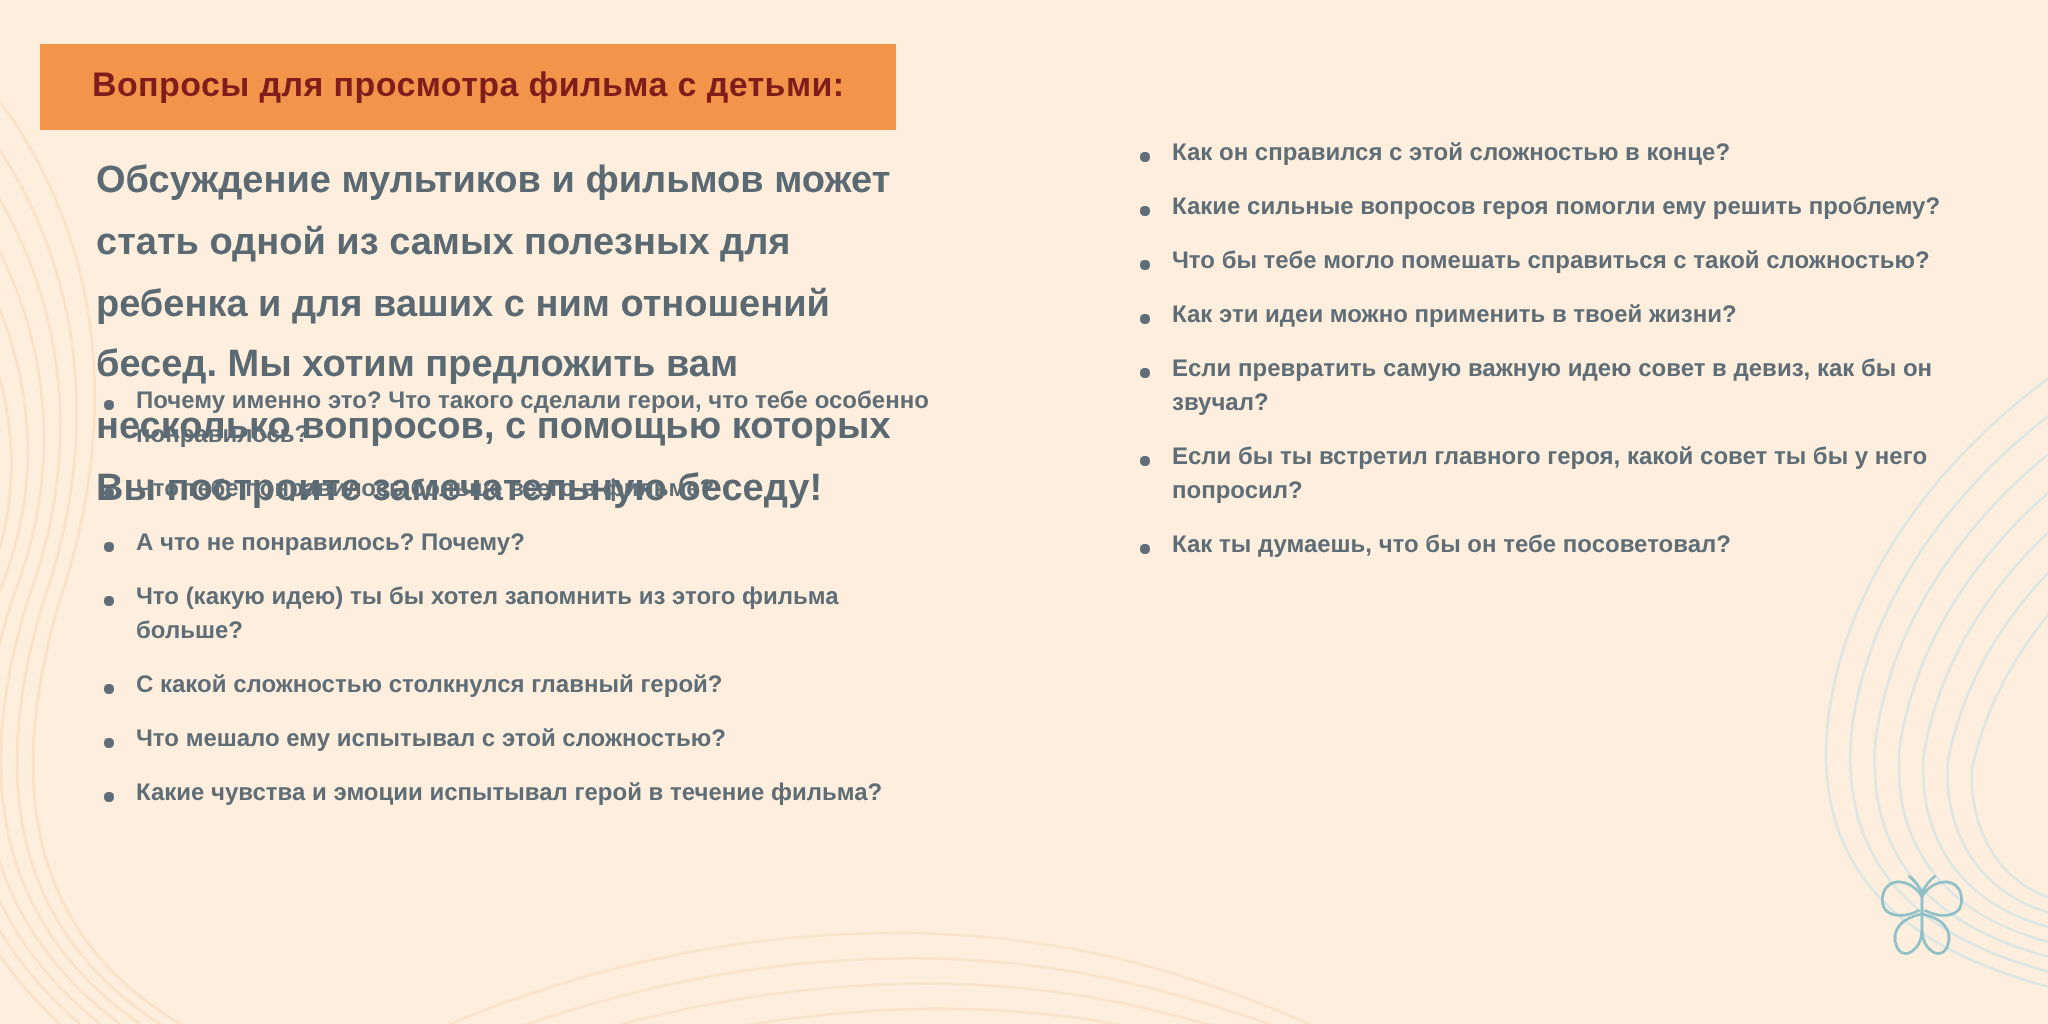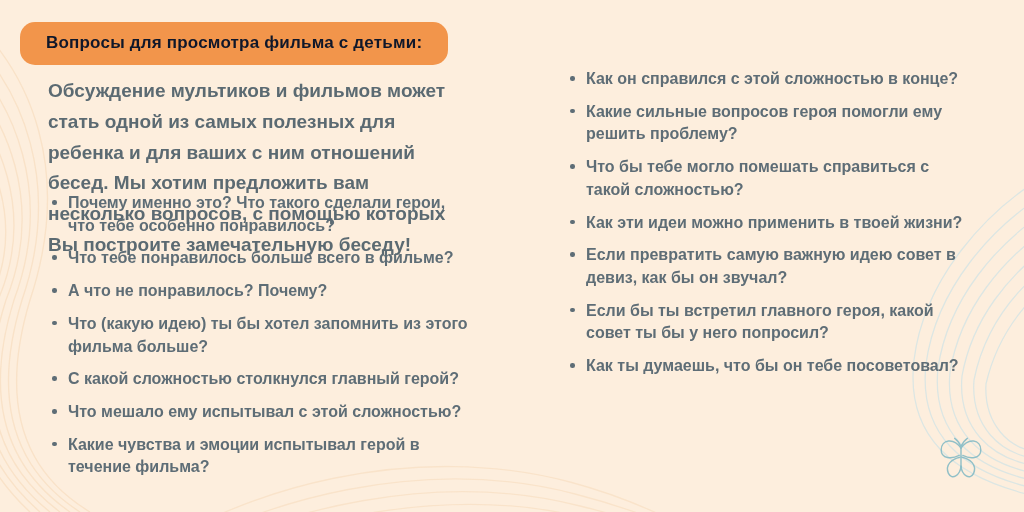--- a/index.html
+++ b/index.html
@@ -44,28 +44,27 @@
     bottom: -60px;
     width: 640px;
     height: 240px;
     opacity: 0.5;
   }
   .title-bar {
     position: absolute;
     left: 20px;
     top: 22px;
     background: #f2954b;
-    color: #0f172a;
+    color: #7f1d1d;
     font-size: 17px;
     font-weight: bold;
     letter-spacing: 0.2px;
     padding: 11px 26px 12px 26px;
     box-sizing: border-box;
     white-space: nowrap;
-    border-radius: 15px;
   }
   .intro {
     position: absolute;
     left: 48px;
     top: 76px;
     width: 420px;
     text-align: left;
     color: #5b6a72;
     font-size: 19px;
     line-height: 1.62;
@@ -87,21 +86,21 @@
   }
   ul.q-list {
     list-style: none;
     margin: 0;
     padding: 0;
   }
   ul.q-list li {
     position: relative;
     padding-left: 20px;
     margin-bottom: 10px;
-    font-size: 16px;
+    font-size: 12px;
     font-weight: bold;
     line-height: 1.42;
     color: #5e6d76;
   }
   ul.q-list li::before {
     content: "";
     position: absolute;
     left: 4px;
     top: 8px;
     width: 4.5px;

